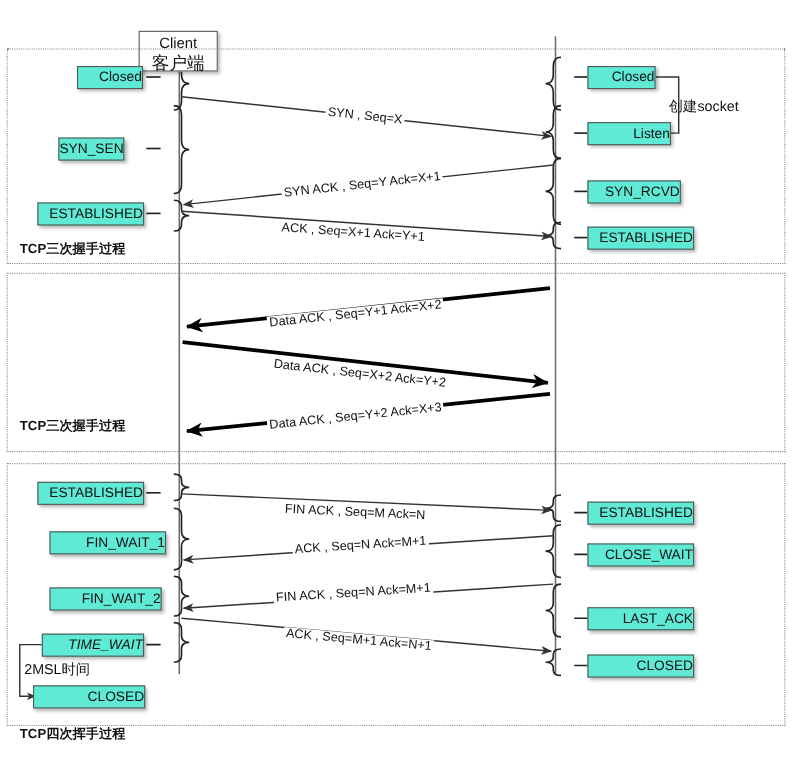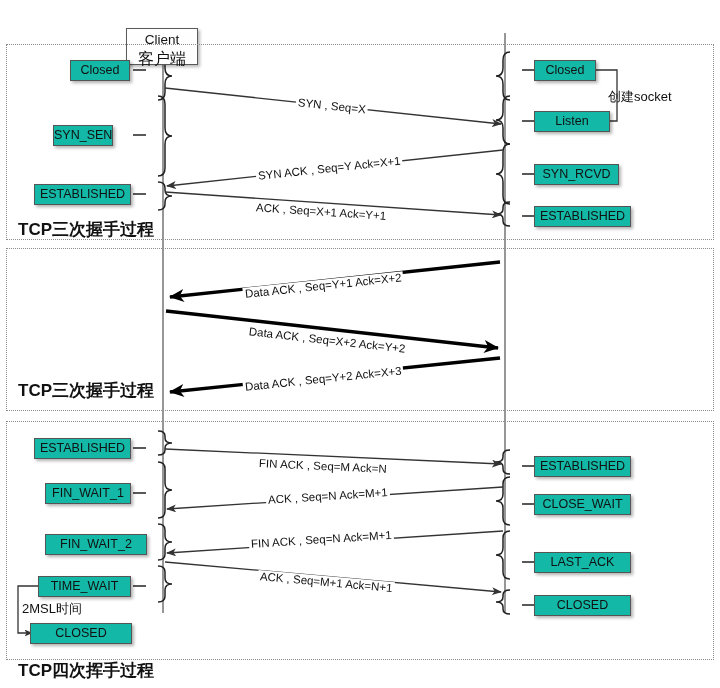--- a/index.html
+++ b/index.html
@@ -29,42 +29,42 @@
     box-shadow:2px 2px 3px rgba(0,0,0,0.28);
     font-size:13.5px;
     color:#111;
   }
   .actor-box .cn{font-size:16px;display:block;}
 
   
   .state-box{
     position:absolute;
     box-sizing:border-box;
-    background:#14b8a6;
+    background:#5eead4;
     border:1px solid #555;
-    text-align:center;
+    text-align:right;
     font-size:12.5px;
     color:#111;
     line-height:19px;
     height:21px;
     box-shadow:2px 2px 3px rgba(0,0,0,0.3);
     white-space:nowrap;
     overflow:hidden;
   }
 
   
   .section-frame{
     position:absolute;
     box-sizing:border-box;
     border:1px dotted #8c8c8c;
     background:transparent;
   }
   .section-label{
     position:absolute;
-    font-size:17px;
+    font-size:12px;
     font-weight:bold;
     color:#111;
     white-space:nowrap;
   }
 
   
   .annot{
     position:absolute;
     font-size:13px;
     color:#111;
@@ -199,23 +199,23 @@
   <div class="section-label" style="left:18px; top:379px;">TCP三次握手过程</div>
 
   <div class="section-frame" style="left:6px; top:421px; width:708px; height:239px;"></div>
   <div class="section-label" style="left:18px; top:659px;">TCP四次挥手过程</div>
 
   <div class="state-box" style="left:70px; top:60px; width:60px;">Closed</div>
   <div class="state-box" style="left:53px; top:125px; width:60px;">SYN_SENT</div>
   <div class="state-box" style="left:34px; top:184px; width:97px;">ESTABLISHED</div>
 
   <div class="state-box" style="left:34px; top:438px; width:97px;">ESTABLISHED</div>
-  <div class="state-box" style="left:45px; top:483px; width:86px;">FIN_WAIT_1</div>
+  <div class="state-box" style="left:45px; top:483px; width:106px;">FIN_WAIT_1</div>
   <div class="state-box" style="left:45px; top:534px; width:102px;">FIN_WAIT_2</div>
-  <div class="state-box" style="left:38px; top:576px; width:93px;">TIME_WAIT</div>
+  <div class="state-box" style="left:38px; top:576px; width:93px;font-style:italic;">TIME_WAIT</div>
   <div class="state-box" style="left:30px; top:623px; width:102px;">CLOSED</div>
 
   <div class="state-box" style="left:534px; top:60px; width:62px;">Closed</div>
   <div class="state-box" style="left:534px; top:111px; width:76px;">Listen</div>
   <div class="state-box" style="left:534px; top:164px; width:85px;">SYN_RCVD</div>
   <div class="state-box" style="left:534px; top:206px; width:97px;">ESTABLISHED</div>
 
   <div class="state-box" style="left:534px; top:456px; width:97px;">ESTABLISHED</div>
   <div class="state-box" style="left:534px; top:494px; width:97px;">CLOSE_WAIT</div>
   <div class="state-box" style="left:534px; top:552px; width:97px;">LAST_ACK</div>

